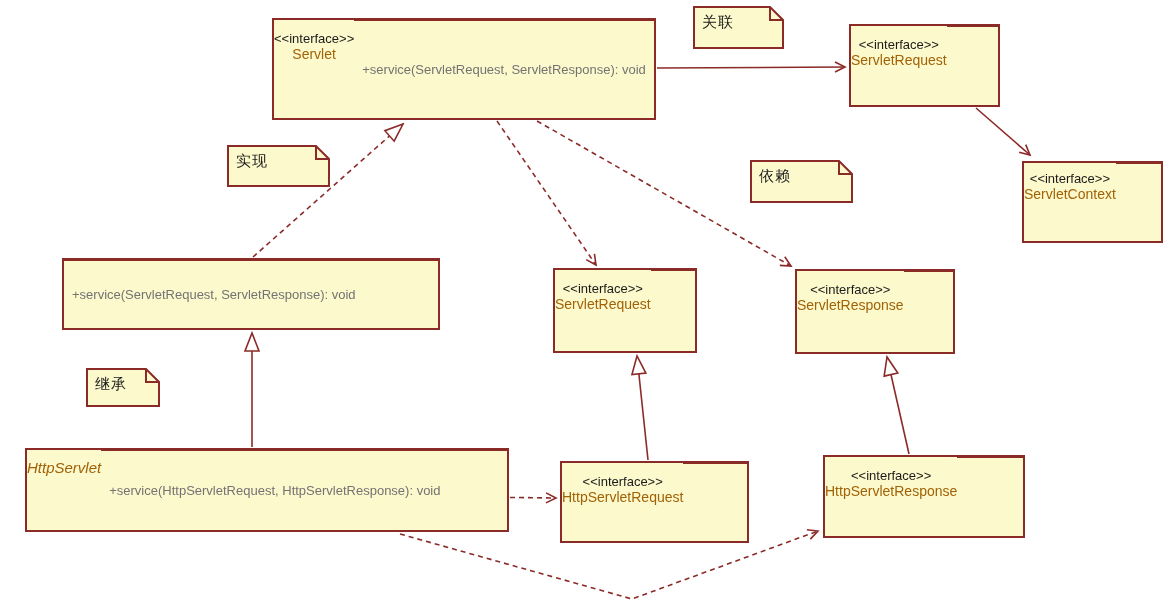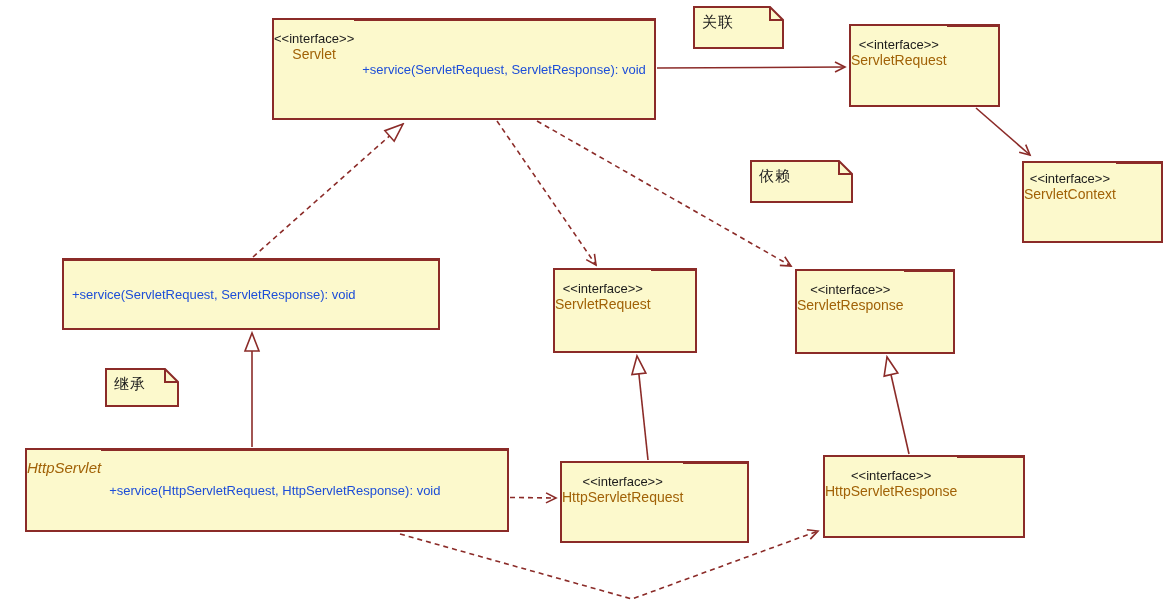--- a/index.html
+++ b/index.html
@@ -30,21 +30,21 @@
   .attrs{
     flex:0 0 auto;box-sizing:border-box;
     border-top:1.6px solid var(--border);
     font-size:12px;
   }
   .ops{
     flex:1 1 auto;box-sizing:border-box;
     border-top:1.6px solid var(--border);
     display:flex;align-items:center;
     padding-left:8px;
-    font-size:13px;color:#1d4ed8;
+    font-size:13px;color:#737373;
     white-space:nowrap;
   }
   .note{position:absolute;}
   .note svg{position:absolute;left:0;top:0;}
   .note-text{
     position:absolute;left:9px;top:7px;
     font-size:15px;color:#1b1b1b;letter-spacing:1px;
   }
 </style>
 </head>
@@ -139,28 +139,35 @@
         <div class="attrs" style="height: 14px;"></div>
         <div class="ops"></div>
       </div>
       <div class="note" style="left: 693px; top: 6px; width: 91px; height: 43px;">
         <svg width="91" height="43" viewBox="0 0 91 43" xmlns="http://www.w3.org/2000/svg">
           <path d="M1,1 H77 L90,14 V42 H1 Z" fill="#fcf9cc" stroke="#8b2b28" stroke-width="2"></path>
           <path d="M77,1 V14 H90" fill="none" stroke="#8b2b28" stroke-width="2"></path>
         </svg>
         <span class="note-text">关联</span>
       </div>
+      <div class="note" style="left: 227px; top: 145px; width: 103px; height: 42px;">
+        <svg width="103" height="42" viewBox="0 0 103 42" xmlns="http://www.w3.org/2000/svg">
+          <path d="M1,1 H89 L102,14 V41 H1 Z" fill="#fcf9cc" stroke="#8b2b28" stroke-width="2"></path>
+          <path d="M89,1 V14 H102" fill="none" stroke="#8b2b28" stroke-width="2"></path>
+        </svg>
+        <span class="note-text">实现</span>
+      </div>
       <div class="note" style="left: 750px; top: 160px; width: 103px; height: 43px; font-family: Liberation Mono, monospace;">
         <svg width="103" height="43" viewBox="0 0 103 43" xmlns="http://www.w3.org/2000/svg">
           <path d="M1,1 H89 L102,14 V42 H1 Z" fill="#fcf9cc" stroke="#8b2b28" stroke-width="2"></path>
           <path d="M89,1 V14 H102" fill="none" stroke="#8b2b28" stroke-width="2"></path>
         </svg>
         <span class="note-text">依赖</span>
       </div>
-      <div class="note" style="left: 105px; top: 368px; width: 74px; height: 39px; padding-left: 48px;">
+      <div class="note" style="left: 86px; top: 368px; width: 74px; height: 39px; padding-left: 48px;">
         <svg width="74" height="39" viewBox="0 0 74 39" xmlns="http://www.w3.org/2000/svg">
           <path d="M1,1 H60 L73,14 V38 H1 Z" fill="#fcf9cc" stroke="#8b2b28" stroke-width="2"></path>
           <path d="M60,1 V14 H73" fill="none" stroke="#8b2b28" stroke-width="2"></path>
         </svg>
         <span class="note-text">继承</span>
       </div>
     </div>
 </div>
 
 </body></html>

